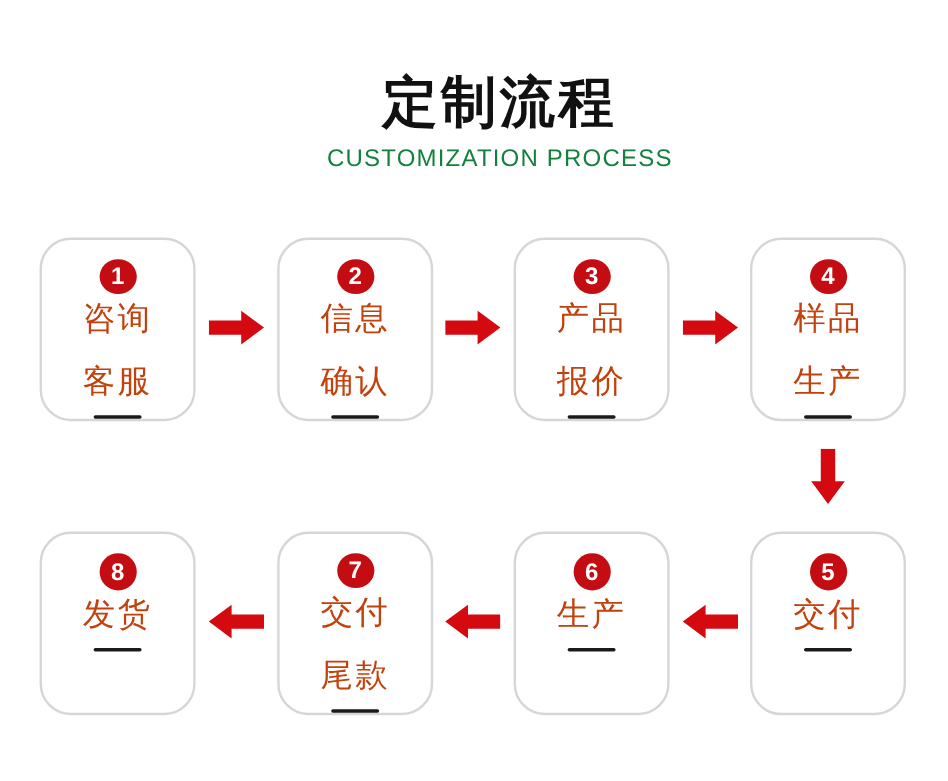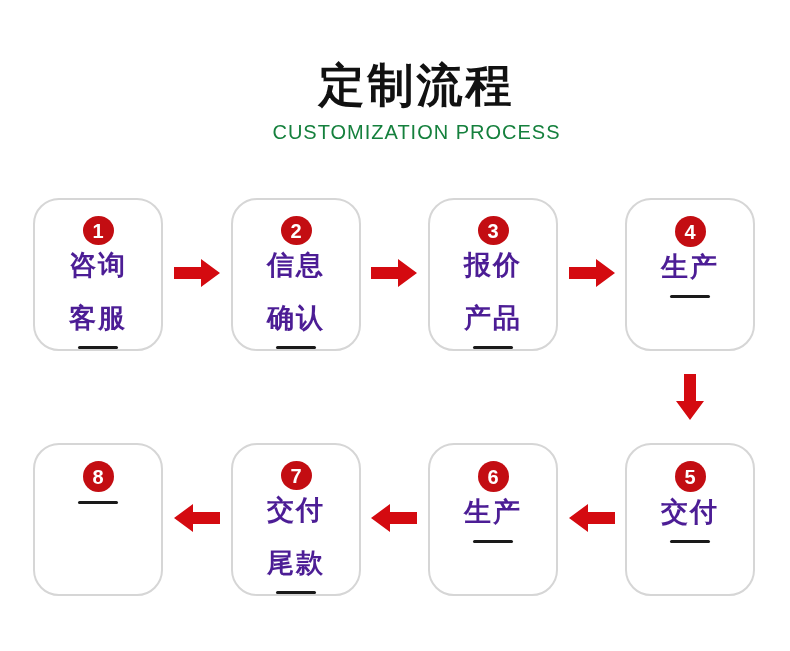--- a/index.html
+++ b/index.html
@@ -49,22 +49,22 @@
     color: #ffffff;
     font-size: 20px;
     font-weight: 700;
     display: flex;
     align-items: center;
     justify-content: center;
     line-height: 1;
   }
   .card-line {
     font-size: 27px;
-    font-weight: 700;
-    color: #4c1d95;
+    font-weight: 400;
+    color: #c2410c;
     line-height: 37px;
     margin-top: 2px;
     letter-spacing: 2px;
   }
   .card-line + .card-line { margin-top: 16px; }
   .card-underline {
     width: 40px; height: 3px;
     background: #1a1a1a;
     border-radius: 2px;
     margin-top: 9px;
@@ -128,33 +128,34 @@
     </div>
 
     <div class="arrow arrow-right pos-a2">
       <svg viewBox="0 0 46 32" xmlns="http://www.w3.org/2000/svg">
           <polygon points="0,10 27,10 27,2 46,16 27,30 27,22 0,22" fill="#d40a10"></polygon>
         </svg>
     </div>
 
     <div class="card pos-c3">
       <div class="badge">3</div>
+      <div class="card-line">产品</div>
       <div class="card-line">报价</div>
-      <div class="card-line">产品</div>
       <div class="card-underline"></div>
     </div>
 
     <div class="arrow arrow-right pos-a3">
       <svg viewBox="0 0 46 32" xmlns="http://www.w3.org/2000/svg">
           <polygon points="0,10 27,10 27,2 46,16 27,30 27,22 0,22" fill="#d40a10"></polygon>
         </svg>
     </div>
 
     <div class="card pos-c4">
       <div class="badge">4</div>
+      <div class="card-line">样品</div>
       <div class="card-line">生产</div>
       <div class="card-underline"></div>
     </div>
 
     <div class="arrow arrow-down pos-a4">
       <svg viewBox="0 0 46 32" xmlns="http://www.w3.org/2000/svg">
           <polygon points="0,10 27,10 27,2 46,16 27,30 27,22 0,22" fill="#d40a10"></polygon>
         </svg>
     </div>
 
@@ -190,17 +191,18 @@
     </div>
 
     <div class="arrow arrow-left pos-a7">
       <svg viewBox="0 0 46 32" xmlns="http://www.w3.org/2000/svg">
           <polygon points="0,10 27,10 27,2 46,16 27,30 27,22 0,22" fill="#d40a10"></polygon>
         </svg>
     </div>
 
     <div class="card pos-c8">
       <div class="badge">8</div>
+      <div class="card-line">发货</div>
       <div class="card-underline"></div>
     </div>
 
   </div>
 </div>
 
 </body></html>

